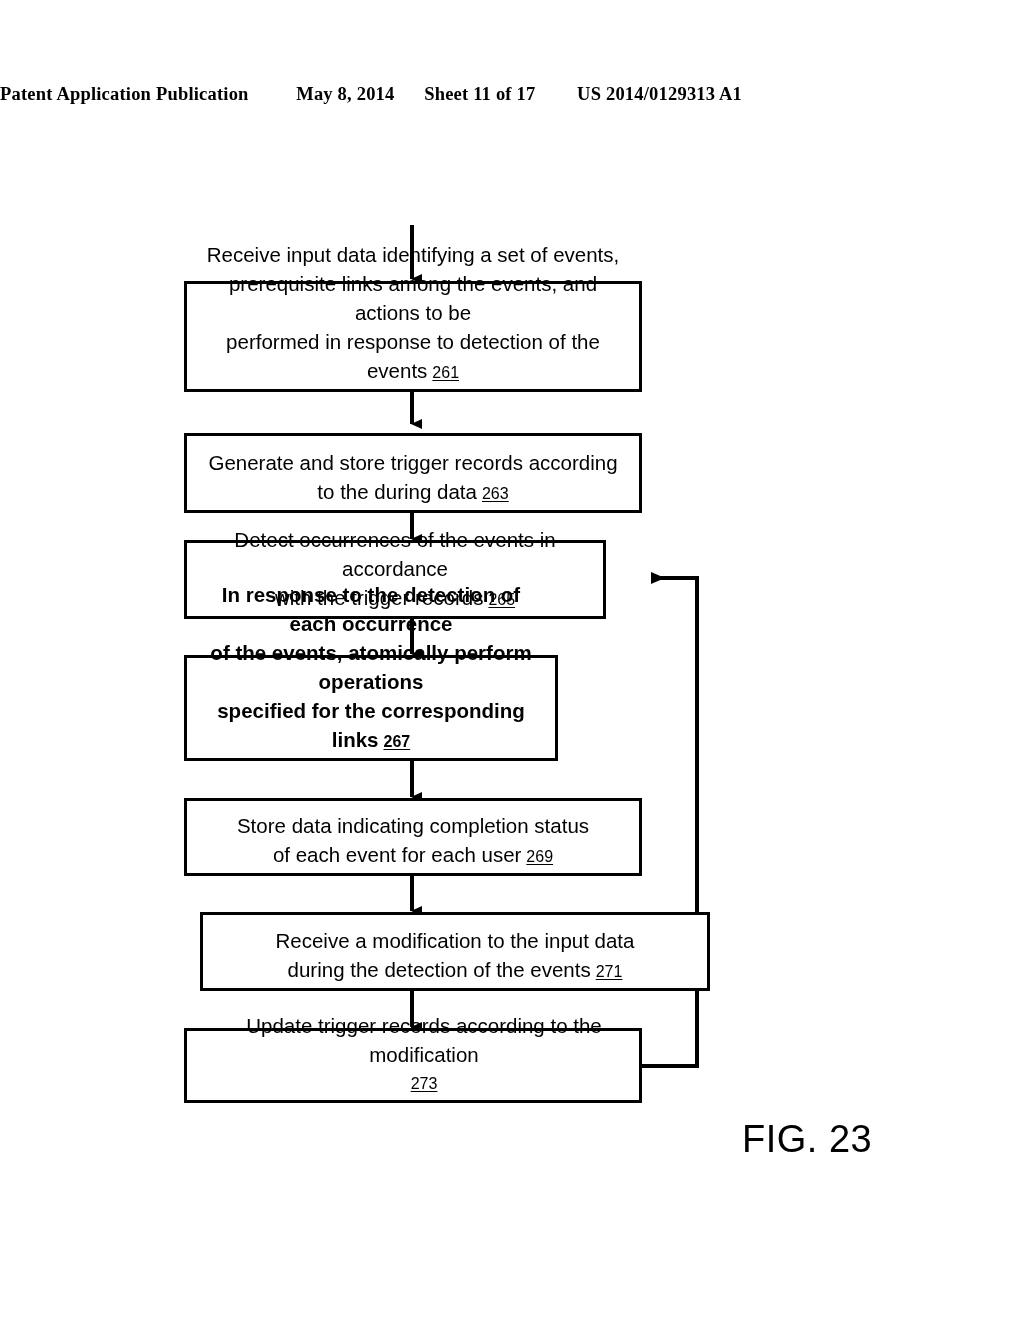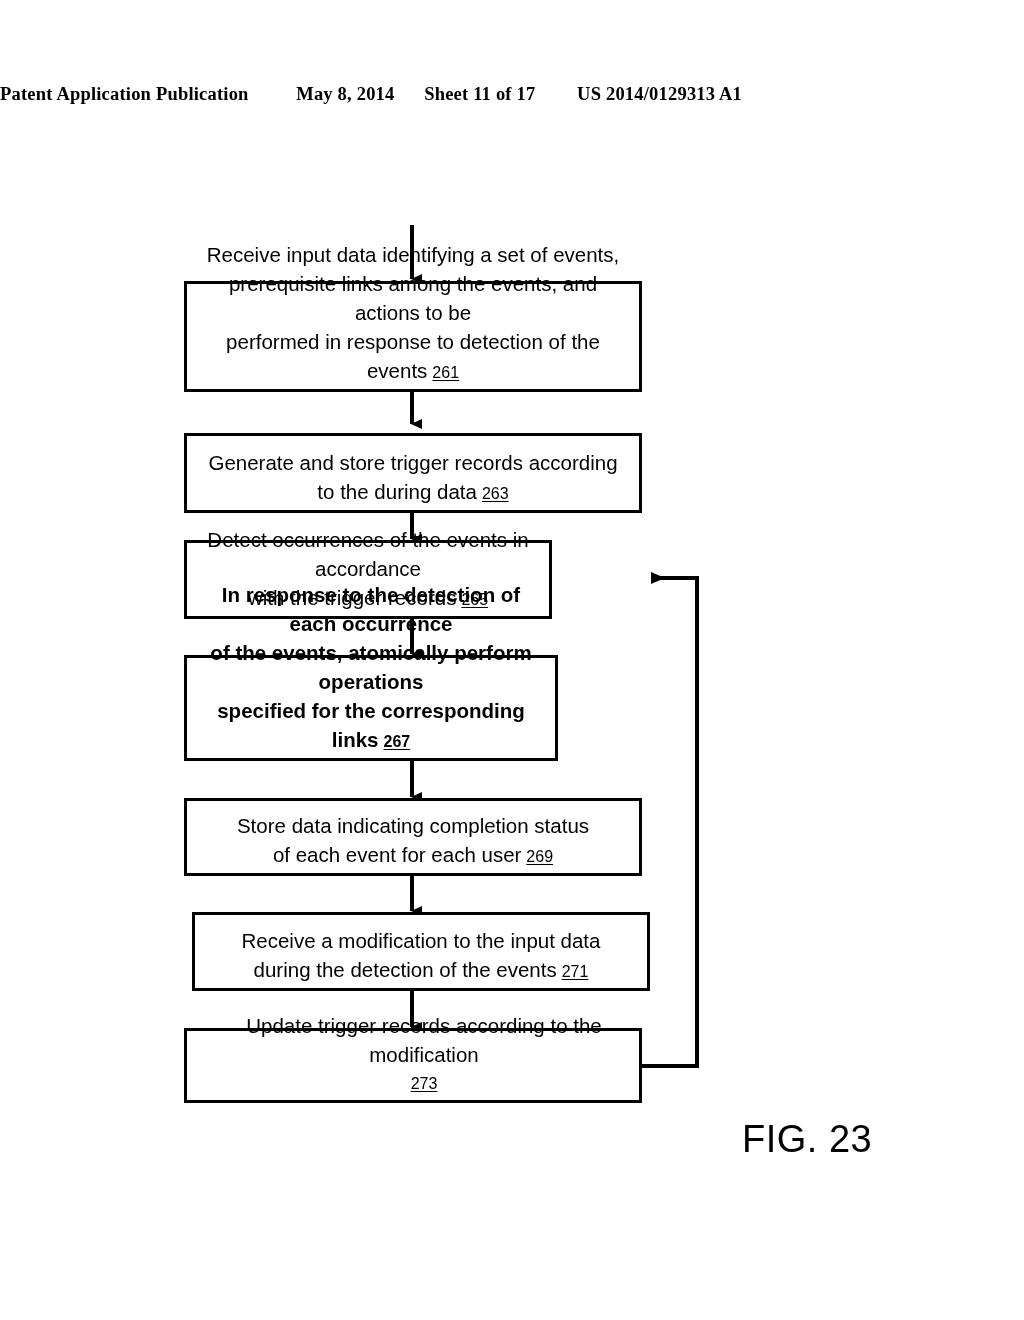--- a/index.html
+++ b/index.html
@@ -78,24 +78,24 @@
     white-space: nowrap;
   }
   .refnum.block {
     display: block;
     margin-left: 0;
     text-decoration: underline;
   }
 
   #node-261 { left: 184px; top: 281px;  width: 458px; height: 111px; }
   #node-263 { left: 184px; top: 425px;  width: 458px; height: 80px; margin-top: 8px;  }
-  #node-265 { left: 184px; top: 540px;  width: 368px; height: 79px;  }
+  #node-265 { left: 184px; top: 540px;  width: 422px; height: 79px;  }
   #node-267 { left: 184px; top: 655px;  width: 374px; height: 106px; font-weight: bold; }
   #node-269 { left: 184px; top: 798px;  width: 458px; height: 78px;  }
-  #node-271 { left: 192px; top: 912px;  width: 458px; height: 79px;  }
+  #node-271 { left: 200px; top: 912px;  width: 510px; height: 79px;  }
   #node-273 { left: 184px; top: 1028px; width: 458px; height: 75px; padding-left: 32px;  }
 
   
   .fig-label {
     position: absolute;
     left: 742px;
     top: 1118px;
     font-family: "Liberation Sans", sans-serif;
     font-size: 38px;
     letter-spacing: 0.5px;

